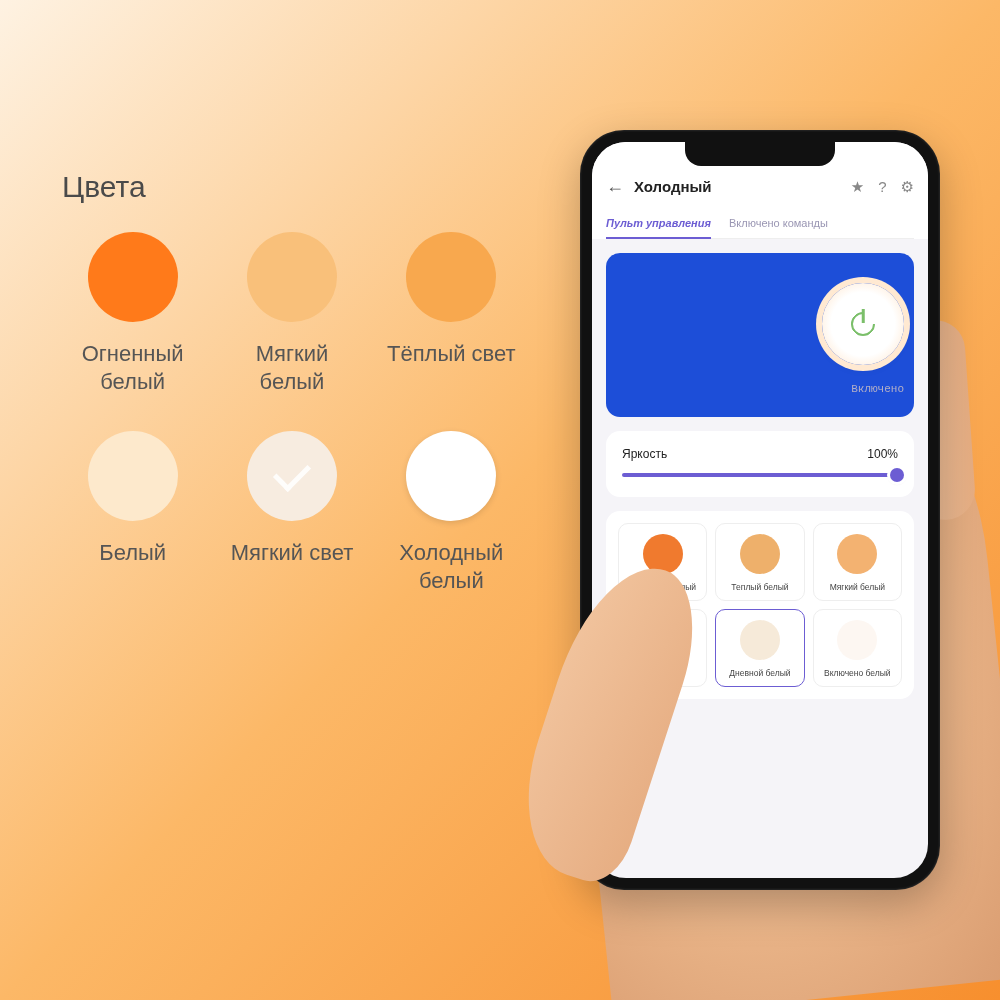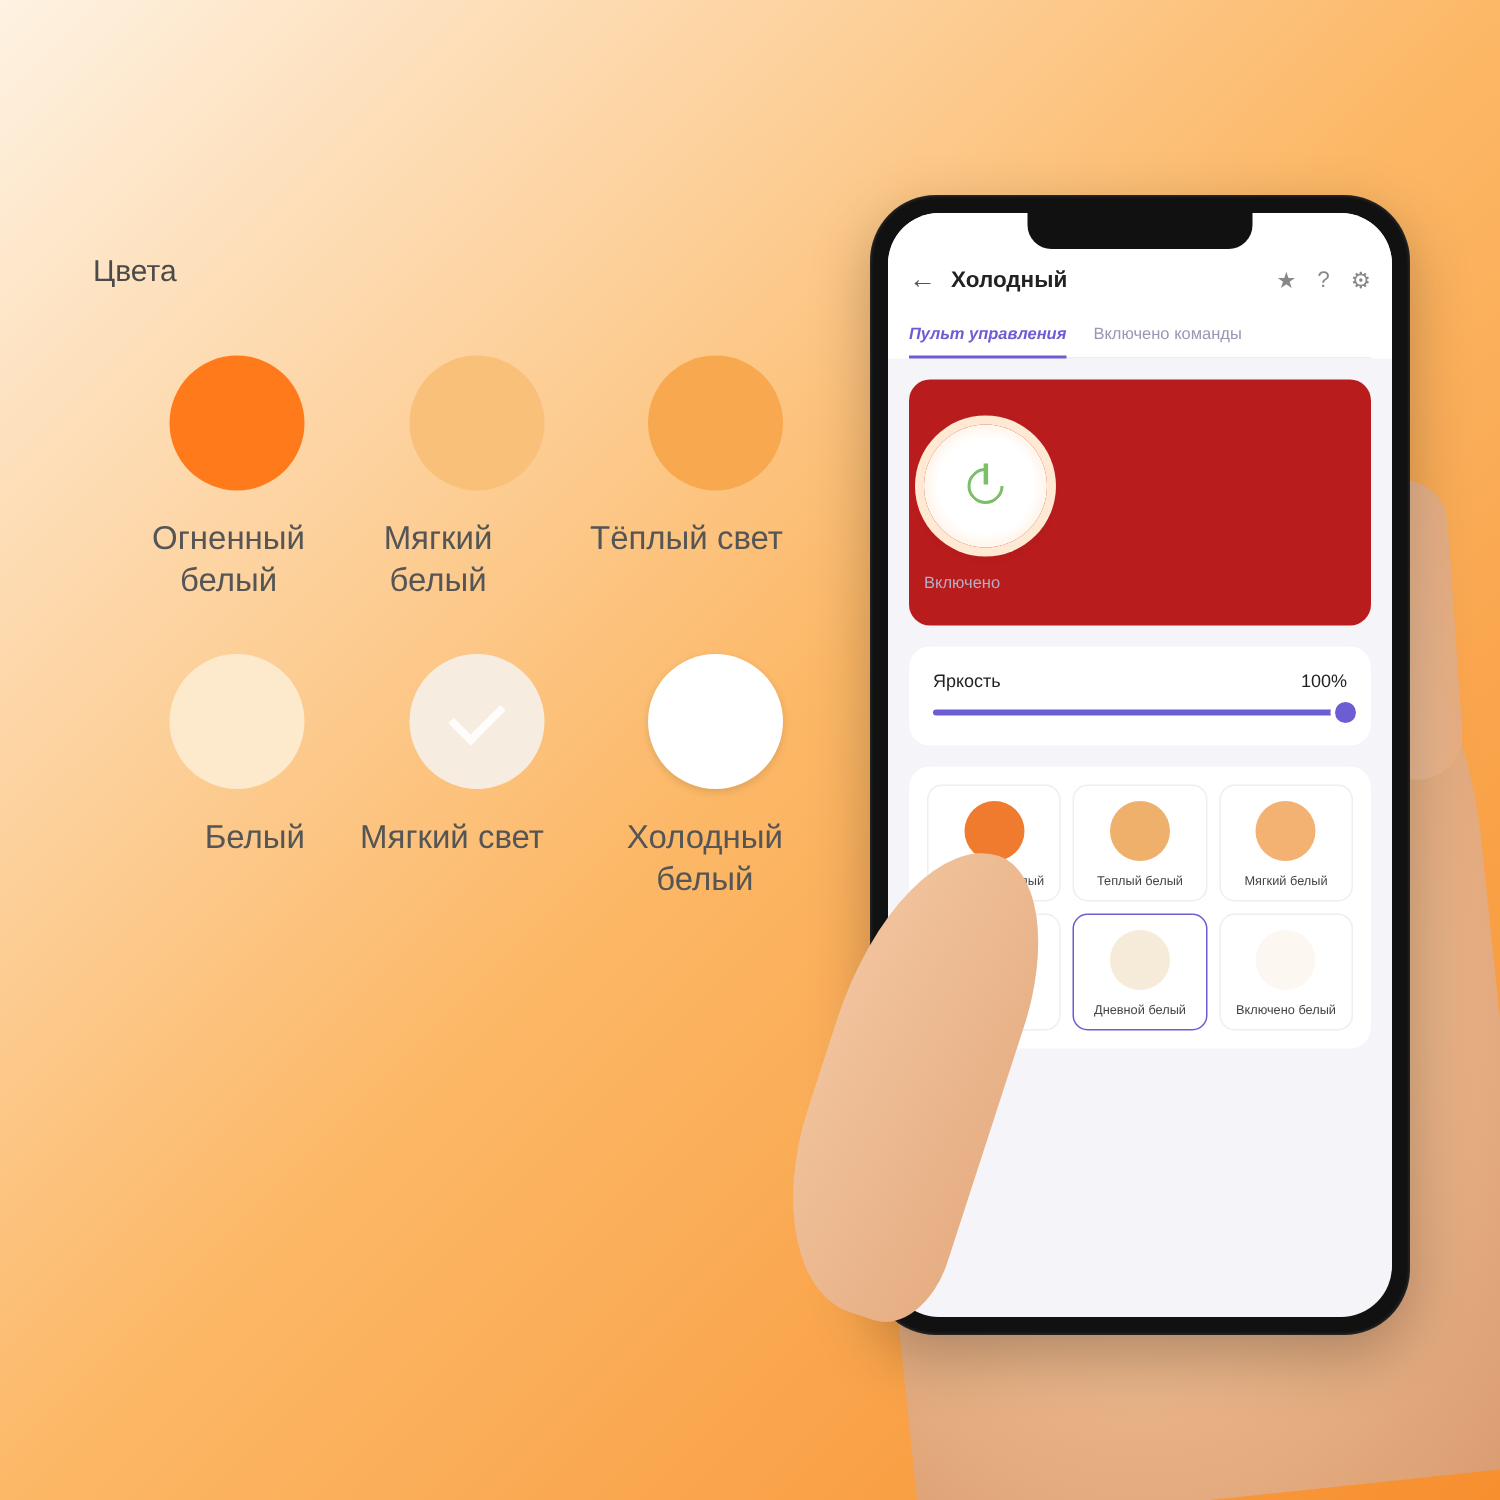--- a/index.html
+++ b/index.html
@@ -10,34 +10,34 @@
   }
 
   
   .left-panel {
     position: absolute;
     left: 62px;
     top: 170px;
     width: 460px;
   }
   .left-title {
-    font-size: 20px;
+    font-size: 30px;
     color: #4a4a4a;
-    margin-bottom: 44px;
+    margin-bottom: 28px;
     font-weight: 400;
   }
   .swatch-grid {
     display: grid;
     grid-template-columns: repeat(3, 1fr);
     gap: 36px 18px;
   }
   .swatch-item {
     display: flex;
     flex-direction: column;
-    align-items: flex-end;
+    align-items: center;
     text-align: center;
   }
   .swatch-circle {
     width: 90px;
     height: 90px;
     border-radius: 50%;
     margin-bottom: 18px;
     position: relative;
   }
   .swatch-label {
@@ -121,27 +121,28 @@
     content:"";
     position:absolute;
     left:0; right:0; bottom:-1px;
     height:2px;
     background:#6c5dd3;
   }
 
   
   .app-body { padding: 14px; }
   .power-card {
-    background: #b91c1c;
+    background: #1d4ed8;
     border-radius: 14px;
     padding: 30px 10px 22px;
     display: flex;
     flex-direction: column;
-    align-items: flex-start;
+    align-items: flex-end;
     margin-bottom: 14px;
+    font-family: Liberation Mono, monospace;
   }
   .power-btn {
     width: 82px; height: 82px;
     border-radius: 50%;
     background: radial-gradient(circle at center, #fff 55%, #ffe1c2 100%);
     box-shadow: 0 0 0 6px #ffe9d2, 0 4px 10px rgba(0,0,0,.08);
     display:flex; align-items:center; justify-content:center;
   }
   .power-glyph {
     width: 30px; height: 30px; position: relative;

